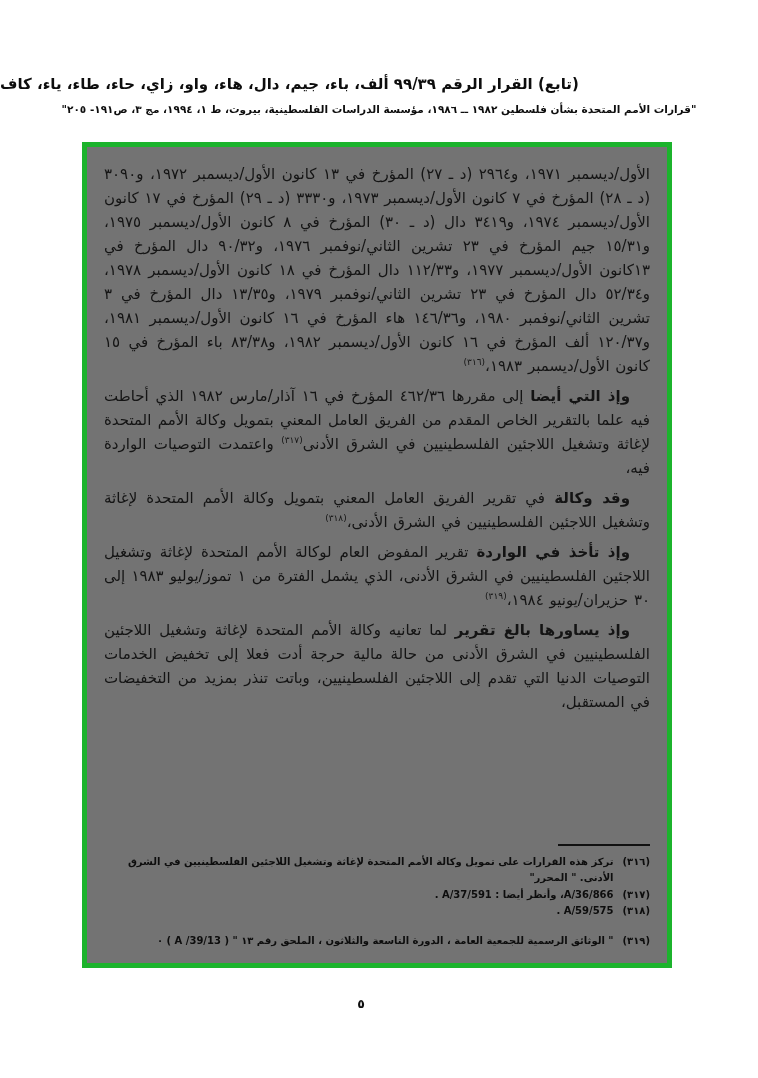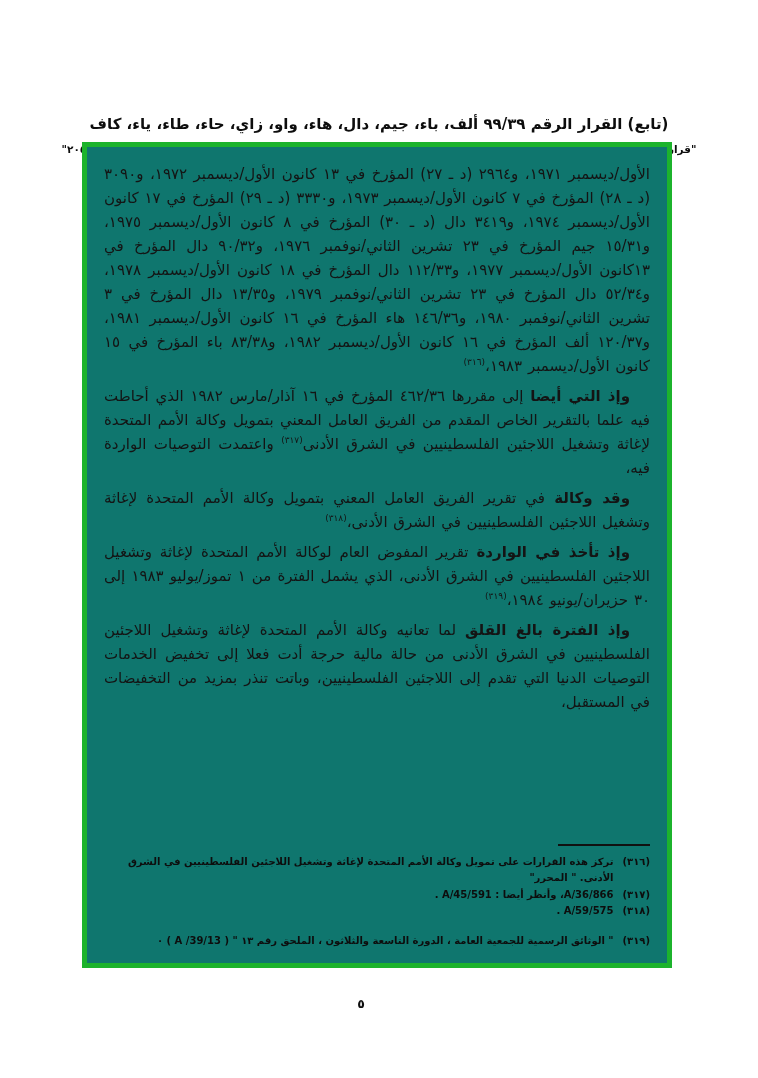--- a/index.html
+++ b/index.html
@@ -6,33 +6,32 @@
   html, body { background: #ffffff; }
   body {
     width: 758px; height: 1078px;
     position: relative;
     font-family: "DejaVu Sans", sans-serif;
     color: #141414;
     overflow: hidden;
   }
   .header { position: absolute; top: 74px; left: 0; width: 758px; direction: rtl; }
   .header-title {
-    text-align: center; font-weight: bold; font-size: 15px; line-height: 20px;
+    text-align: left; font-weight: bold; font-size: 15px; line-height: 20px;
     color: #0d0d0d;
-    margin-top: 40px;
   }
   .header-source {
     margin-top: 9px; text-align: center; font-weight: bold; font-size: 10.5px;
     line-height: 13px; color: #0d0d0d;
   }
   .doc-frame {
     position: absolute; left: 82px; top: 142px;
     width: 590px; height: 826px;
     border: 5px solid #1cb32c;
-    background: #0f766e;
+    background: #737373;
     overflow: hidden;
   }
   .frame-content {
     direction: rtl;
     height: 100%;
     padding: 15px 17px 14px 17px;
     display: flex; flex-direction: column;
   }
   .para {
     font-size: 15px; line-height: 24px;
@@ -70,32 +69,32 @@
   <div class="header-source">"قرارات الأمم المتحدة بشأن فلسطين ١٩٨٢ ــ ١٩٨٦، مؤسسة الدراسات الفلسطينية، بيروت، ط ١، ١٩٩٤، مج ٣، ص١٩١- ٢٠٥"</div>
 </div>
 
 <div class="doc-frame" style="border-color: rgb(28, 179, 44);">
   <div class="frame-content">
     <div>
         <p class="para"><span>الأول/ديسمبر ١٩٧١، و٢٩٦٤ (د ـ ٢٧) المؤرخ في ١٣ كانون الأول/ديسمبر ١٩٧٢، و٣٠٩٠ (د ـ ٢٨) المؤرخ في ٧ كانون الأول/ديسمبر ١٩٧٣، و٣٣٣٠ (د ـ ٢٩) المؤرخ في ١٧ كانون الأول/ديسمبر ١٩٧٤، و٣٤١٩ دال (د ـ ٣٠) المؤرخ في ٨ كانون الأول/ديسمبر ١٩٧٥، و١٥/٣١ جيم المؤرخ في ٢٣ تشرين الثاني/نوفمبر ١٩٧٦، و٩٠/٣٢ دال المؤرخ في ١٣كانون الأول/ديسمبر ١٩٧٧، و١١٢/٣٣ دال المؤرخ في ١٨ كانون الأول/ديسمبر ١٩٧٨، و٥٢/٣٤ دال المؤرخ في ٢٣ تشرين الثاني/نوفمبر ١٩٧٩، و١٣/٣٥ دال المؤرخ في ٣ تشرين الثاني/نوفمبر ١٩٨٠، و١٤٦/٣٦ هاء المؤرخ في ١٦ كانون الأول/ديسمبر ١٩٨١، و١٢٠/٣٧ ألف المؤرخ في ١٦ كانون الأول/ديسمبر ١٩٨٢، و٨٣/٣٨ باء المؤرخ في ١٥ كانون الأول/ديسمبر ١٩٨٣،</span><sup class="fnref">(٣١٦)</sup></p>
         <p class="para indent"><span class="lead">وإذ التي أيضا</span><span> إلى مقررها ٤٦٢/٣٦ المؤرخ في ١٦ آذار/مارس ١٩٨٢ الذي أحاطت فيه علما بالتقرير الخاص المقدم من الفريق العامل المعني بتمويل وكالة الأمم المتحدة لإغاثة وتشغيل اللاجئين الفلسطينيين في الشرق الأدنى</span><sup class="fnref">(٣١٧)</sup><span> واعتمدت التوصيات الواردة فيه،</span></p>
         <p class="para indent"><span class="lead">وقد وكالة</span><span> في تقرير الفريق العامل المعني بتمويل وكالة الأمم المتحدة لإغاثة وتشغيل اللاجئين الفلسطينيين في الشرق الأدنى،</span><sup class="fnref">(٣١٨)</sup></p>
         <p class="para indent"><span class="lead">وإذ تأخذ في الواردة</span><span> تقرير المفوض العام لوكالة الأمم المتحدة لإغاثة وتشغيل اللاجئين الفلسطينيين في الشرق الأدنى، الذي يشمل الفترة من ١ تموز/يوليو ١٩٨٣ إلى ٣٠ حزيران/يونيو ١٩٨٤،</span><sup class="fnref">(٣١٩)</sup></p>
-        <p class="para indent"><span class="lead">وإذ الفترة بالغ القلق</span><span> لما تعانيه وكالة الأمم المتحدة لإغاثة وتشغيل اللاجئين الفلسطينيين في الشرق الأدنى من حالة مالية حرجة أدت فعلا إلى تخفيض الخدمات التوصيات الدنيا التي تقدم إلى اللاجئين الفلسطينيين، وباتت تنذر بمزيد من التخفيضات في المستقبل،</span></p>
+        <p class="para indent"><span class="lead">وإذ يساورها بالغ تقرير</span><span> لما تعانيه وكالة الأمم المتحدة لإغاثة وتشغيل اللاجئين الفلسطينيين في الشرق الأدنى من حالة مالية حرجة أدت فعلا إلى تخفيض الخدمات التوصيات الدنيا التي تقدم إلى اللاجئين الفلسطينيين، وباتت تنذر بمزيد من التخفيضات في المستقبل،</span></p>
       </div>
     <div class="footnotes">
       <div class="fn-divider"></div>
       <div>
           <div class="fn-row">
             <span class="fn-num">(٣١٦)</span>
             <span class="fn-text">تركز هذه القرارات على تمويل وكالة الأمم المتحدة لإغاثة وتشغيل اللاجئين الفلسطينيين في الشرق الأدنى. " المحرر"</span>
           </div>
           <div class="fn-row">
             <span class="fn-num">(٣١٧)</span>
-            <span class="fn-text">A/36/866، وأنظر أيضا : A/45/591 .</span>
+            <span class="fn-text">A/36/866، وأنظر أيضا : A/37/591 .</span>
           </div>
           <div class="fn-row">
             <span class="fn-num">(٣١٨)</span>
             <span class="fn-text">A/59/575 .</span>
           </div>
           <div class="fn-row spaced">
             <span class="fn-num">(٣١٩)</span>
             <span class="fn-text">" الوثائق الرسمية للجمعية العامة ، الدورة التاسعة والثلاثون ، الملحق رقم ١٣ " ( A /39/13 ) ٠</span>
           </div>
         </div>

